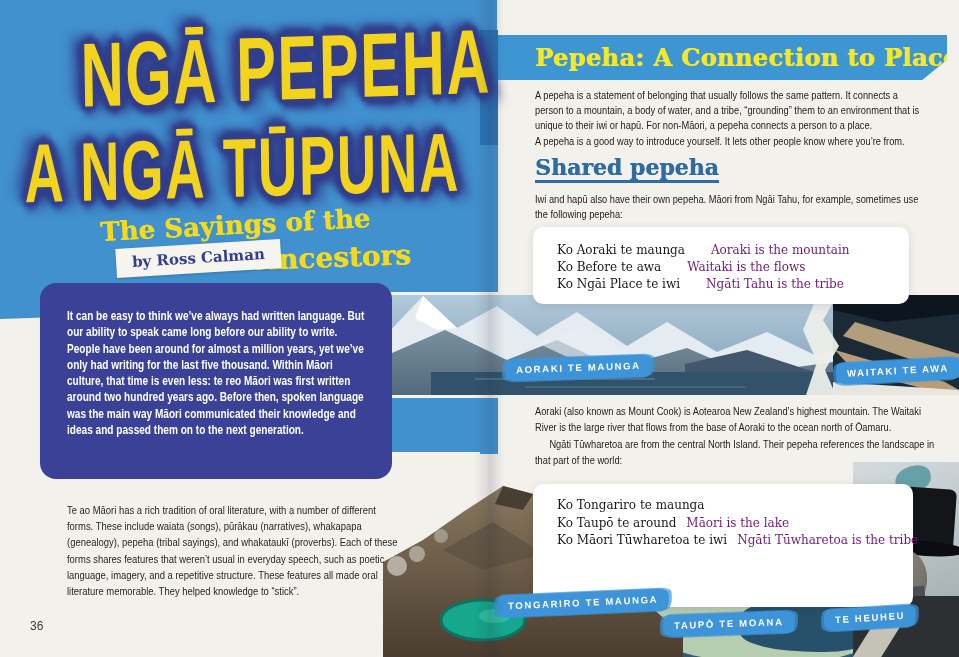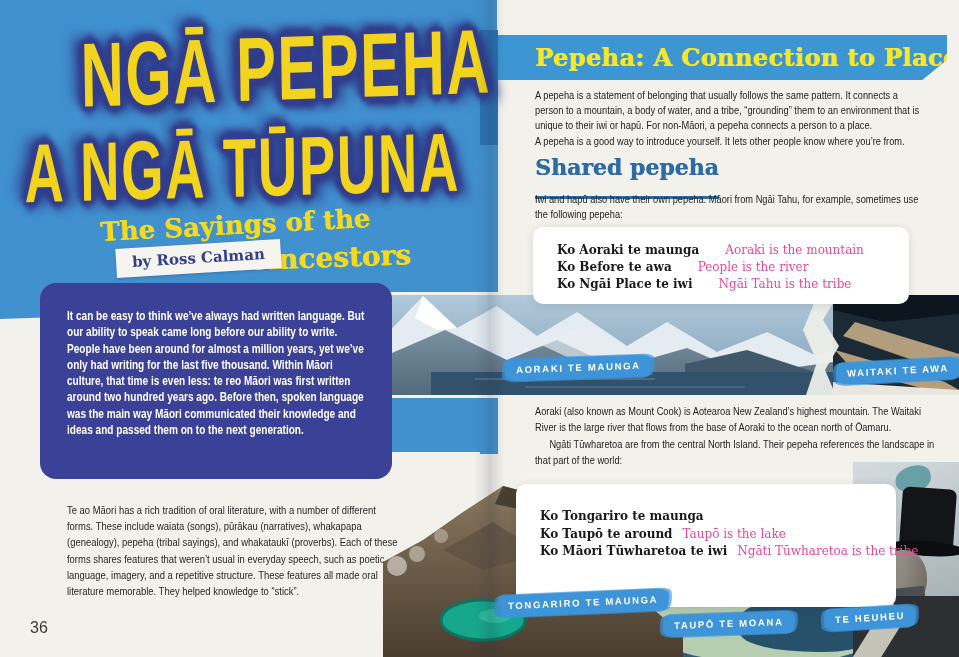--- a/index.html
+++ b/index.html
@@ -28,42 +28,42 @@
           font-family:"DejaVu Serif",serif;font-weight:bold;font-size:15px;
           padding:5px 16px 6px;transform:rotate(-3.5deg);box-shadow:0 1px 3px rgba(0,0,0,.2);white-space:nowrap;}
   
   .intro-box{position:absolute;left:40px;top:283px;width:352px;height:196px;background:#3a4197;
              border-radius:16px;box-sizing:border-box;padding:25px 24px 0 27px;z-index:6;}
   .intro-box .cx{color:#fff;font-weight:bold;font-size:12.6px;line-height:16.3px;
                  width:372px;transform:scaleX(.8);transform-origin:0 0;}
   
   .body-text{position:absolute;left:67px;top:502px;color:#262626;font-size:11.8px;line-height:16.2px;
              width:420px;transform:scaleX(.8);transform-origin:0 0;}
-  .page-number{position:absolute;left:30px;top:619px;font-size:16px;color:#3a3a3a;}
+  .page-number{position:absolute;left:30px;top:619px;font-size:12px;color:#3a3a3a;}
   
   .banner{position:absolute;left:498px;top:35px;width:449px;height:45px;background:#3d96d2;
           clip-path:polygon(0 0,100% 0,100% 55%,94.5% 100%,0 100%);z-index:4;}
   .banner h1{margin:0;padding:8px 0 0 37px;color:#f6e72b;font-family:"DejaVu Serif",serif;
              font-size:24px;letter-spacing:.4px;text-shadow:.8px 0 0 currentColor;white-space:nowrap;}
   .r-intro{position:absolute;left:535px;top:87px;font-size:11.6px;line-height:15.2px;color:#222;
            width:490px;transform:scaleX(.8);transform-origin:0 0;}
   .r-intro p{margin:0;}
   .shared-heading{position:absolute;left:535px;top:154px;color:#2e6ca3;font-family:"DejaVu Serif",serif;
                   font-weight:bold;font-size:22px;text-shadow:.5px 0 0 currentColor;
-                  border-bottom:3px solid #2e6ca3;padding-bottom:16px;}
+                  border-bottom:3px solid #2e6ca3;padding-bottom:0;}
   .shared-intro{position:absolute;left:535px;top:191px;font-size:11.6px;line-height:15.4px;color:#222;
                 width:490px;transform:scaleX(.8);transform-origin:0 0;}
   .pepeha-box{position:absolute;background:#fff;border-radius:10px;box-shadow:0 2px 10px rgba(30,30,30,.12);
               box-sizing:border-box;z-index:10;font-family:"DejaVu Serif",serif;}
   .box1{left:533px;top:227px;width:376px;height:77px;padding:15px 0 0 24px;}
-  .box2{left:516px;top:484px;width:380px;height:123px;padding:24px 0 0 24px;}
+  .box2{left:533px;top:484px;width:380px;height:123px;padding:13px 0 0 24px;}
   .prow{display:grid;grid-template-columns:max-content 1fr;column-gap:26px;line-height:17px;font-size:12px;}
   .box2 .prow{column-gap:10px;line-height:17.5px;}
-  .prow .maori{font-weight:bold;color:#191919;white-space:nowrap;}
-  .prow .english{color:#ec4899;white-space:nowrap;}
+  .prow .maori{font-weight:normal;color:#191919;white-space:nowrap;}
+  .prow .english{color:#701a75;white-space:nowrap;}
   .aoraki-para{position:absolute;left:535px;top:403px;font-size:11.6px;line-height:16.4px;color:#222;
                width:500px;transform:scaleX(.8);transform-origin:0 0;}
   .aoraki-para p{margin:0;}
   .aoraki-para .indent{text-indent:18px;}
   
   .photo-mtn{position:absolute;left:385px;top:292px;width:574px;height:106px;z-index:3;}
   .photo-volcano{position:absolute;left:383px;top:470px;width:300px;height:187px;z-index:5;}
   .photo-taupo{position:absolute;left:630px;top:575px;width:300px;height:82px;z-index:4;overflow:hidden;background:#2d5a74;}
   .taupo-land{position:absolute;left:18px;top:-6px;width:250px;height:95px;background:#b7cdb0;
               border-radius:45% 40% 50% 55%/50% 45% 55% 40%;}
@@ -163,40 +163,40 @@
   <div class="shared-heading">Shared pepeha</div>
   <div class="shared-intro">Iwi and hapū also have their own pepeha. Māori from Ngāi Tahu, for example, sometimes use the following pepeha:</div>
 
   <div class="pepeha-box box1">
     <div class="prow">
       <span class="maori">Ko Aoraki te maunga</span>
       <span class="english">Aoraki is the mountain</span>
     </div>
     <div class="prow">
       <span class="maori">Ko Before te awa</span>
-      <span class="english">People is the river</span>
+      <span class="english">Waitaki is the flows</span>
     </div>
     <div class="prow">
       <span class="maori">Ko Ngāi Place te iwi</span>
-      <span class="english">Ngāi Tahu is the tribe</span>
+      <span class="english">Ngāti Tahu is the tribe</span>
     </div>
   </div>
 
   <div class="aoraki-para">
     <p>Aoraki (also known as Mount Cook) is Aotearoa New Zealand’s highest mountain. The Waitaki River is the large river that flows from the base of Aoraki to the ocean north of Ōamaru.</p>
     <p class="indent">Ngāti Tūwharetoa are from the central North Island. Their pepeha references the landscape in that part of the world:</p>
   </div>
 
   <div class="pepeha-box box2">
     <div class="prow">
       <span class="maori">Ko Tongariro te maunga</span>
     </div>
     <div class="prow">
       <span class="maori">Ko Taupō te around</span>
-      <span class="english">Taupō is the lake</span>
+      <span class="english">Māori is the lake</span>
     </div>
     <div class="prow">
       <span class="maori">Ko Māori Tūwharetoa te iwi</span>
       <span class="english">Ngāti Tūwharetoa is the tribe</span>
     </div>
   </div>
 
   <div class="photo-volcano">
     <svg width="300" height="187" viewBox="0 0 300 187">
       <defs>

